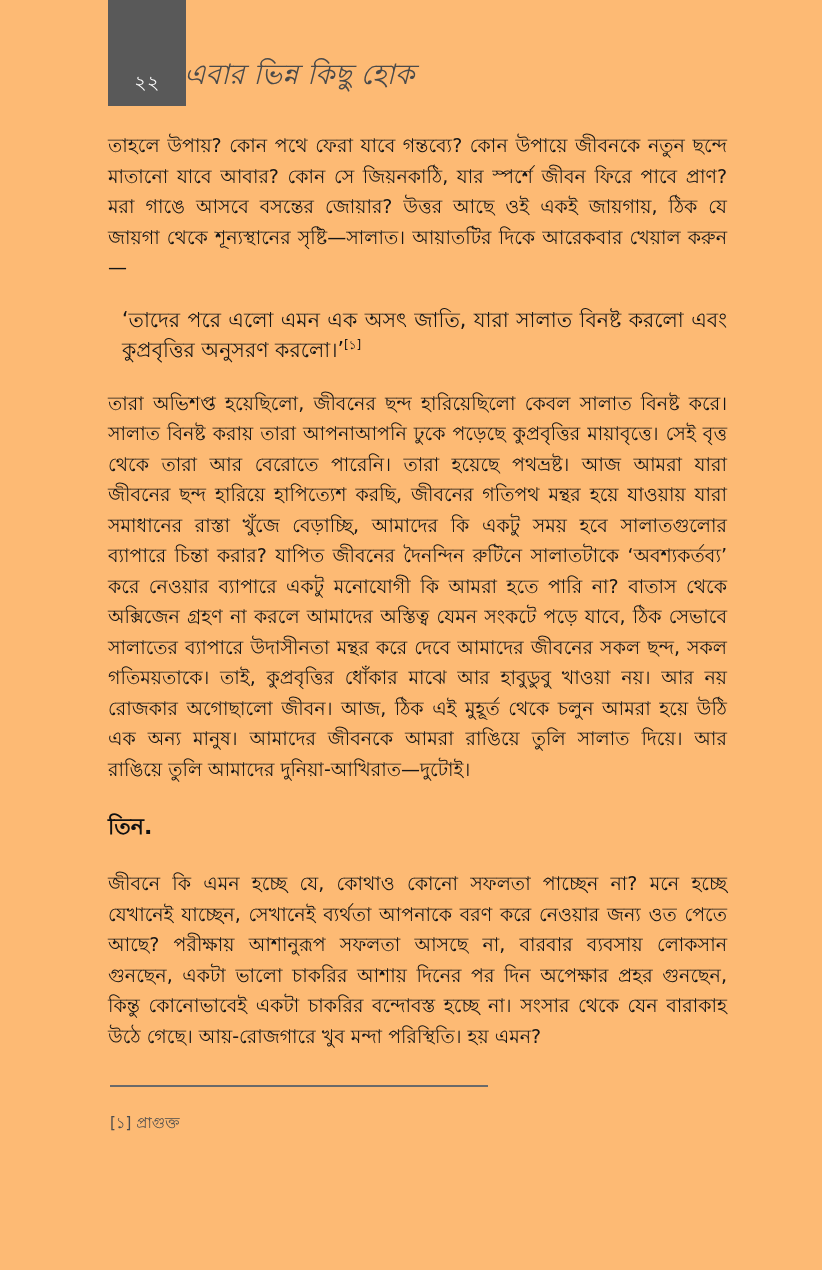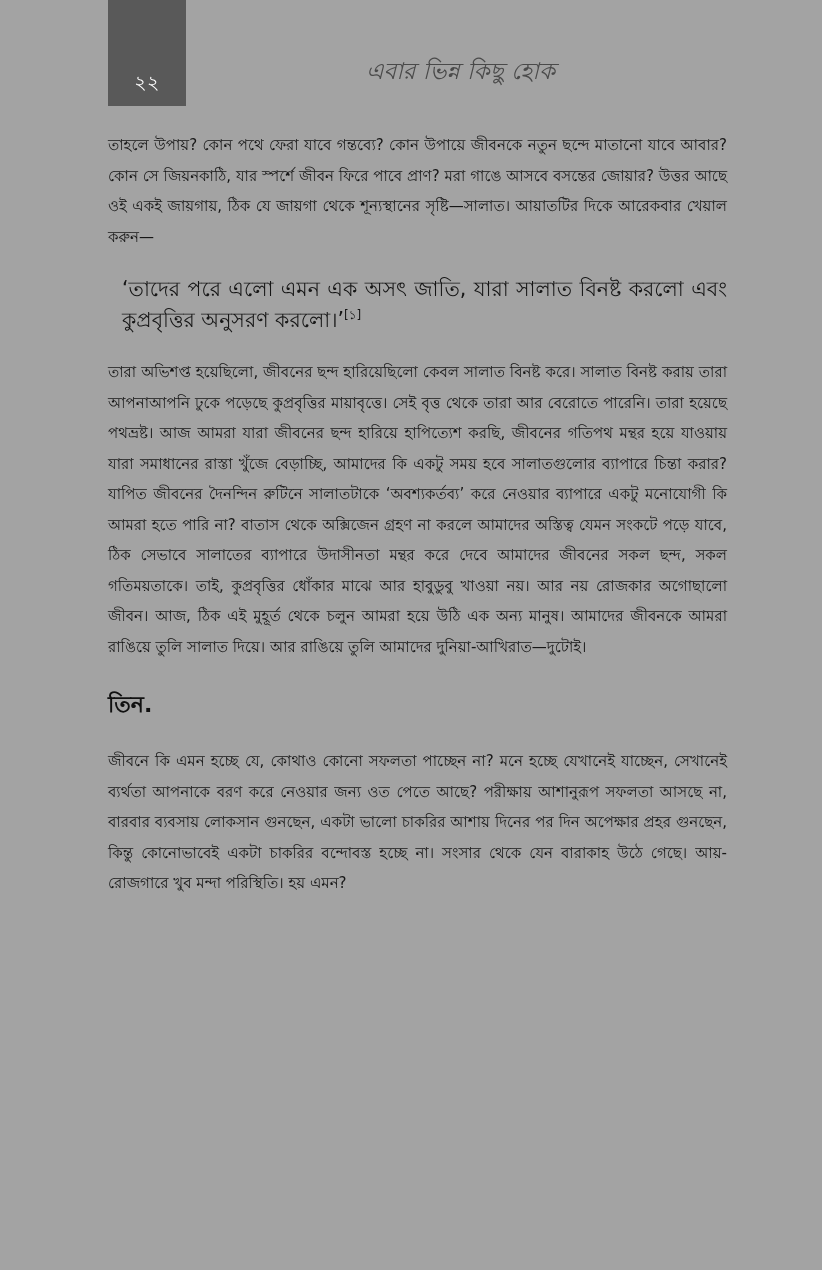--- a/index.html
+++ b/index.html
@@ -15,21 +15,21 @@
     font-family: "Liberation Serif", "DejaVu Serif", serif;
     color: #1a1a1a;
     overflow: hidden;
   }
 
   .page {
     position: absolute;
     inset: 0;
     width: 822px;
     height: 1270px;
-    background: #a3a3a3;
+    background: #fdba74;
   }
 
   
   .header {
     position: absolute;
     left: 0;
     top: 0;
     width: 822px;
     height: 110px;
   }
@@ -51,45 +51,45 @@
     text-align: center;
     color: #ffffff;
     font-size: 19px;
     font-family: "DejaVu Sans", "Liberation Sans", sans-serif;
     line-height: 1;
     letter-spacing: 0.5px;
   }
 
   .running-head {
     position: absolute;
-    left: 190px;
+    left: 184px;
     top: 58px;
     width: 541px;
-    text-align: center;
+    text-align: left;
     font-style: italic;
-    font-size: 23px;
+    font-size: 28px;
     color: #4a4a4a;
     font-family: "DejaVu Sans", "Liberation Sans", sans-serif;
     line-height: 1.2;
     white-space: nowrap;
   }
 
   
   .body-col {
     position: absolute;
     left: 108px;
     top: 130px;
     width: 619px;
   }
 
   p.para {
     margin: 0 0 0 0;
     text-align: justify;
     text-justify: inter-word;
-    font-size: 15px;
+    font-size: 19px;
     line-height: 30.5px;
     font-family: "DejaVu Sans", "Liberation Sans", sans-serif;
     color: #161616;
     hyphens: none;
   }
 
   p.para.spaced-below {
     margin-bottom: 22px;
   }
 
@@ -161,14 +161,18 @@
     </p>
 
     <p class="para">তারা অভিশপ্ত হয়েছিলো, জীবনের ছন্দ হারিয়েছিলো কেবল সালাত বিনষ্ট করে। সালাত বিনষ্ট করায় তারা আপনাআপনি ঢুকে পড়েছে কুপ্রবৃত্তির মায়াবৃত্তে। সেই বৃত্ত থেকে তারা আর বেরোতে পারেনি। তারা হয়েছে পথভ্রষ্ট। আজ আমরা যারা জীবনের ছন্দ হারিয়ে হাপিত্যেশ করছি, জীবনের গতিপথ মন্থর হয়ে যাওয়ায় যারা সমাধানের রাস্তা খুঁজে বেড়াচ্ছি, আমাদের কি একটু সময় হবে সালাতগুলোর ব্যাপারে চিন্তা করার? যাপিত জীবনের দৈনন্দিন রুটিনে সালাতটাকে ‘অবশ্যকর্তব্য’ করে নেওয়ার ব্যাপারে একটু মনোযোগী কি আমরা হতে পারি না? বাতাস থেকে অক্সিজেন গ্রহণ না করলে আমাদের অস্তিত্ব যেমন সংকটে পড়ে যাবে, ঠিক সেভাবে সালাতের ব্যাপারে উদাসীনতা মন্থর করে দেবে আমাদের জীবনের সকল ছন্দ, সকল গতিময়তাকে। তাই, কুপ্রবৃত্তির ধোঁকার মাঝে আর হাবুডুবু খাওয়া নয়। আর নয় রোজকার অগোছালো জীবন। আজ, ঠিক এই মুহূর্ত থেকে চলুন আমরা হয়ে উঠি এক অন্য মানুষ। আমাদের জীবনকে আমরা রাঙিয়ে তুলি সালাত দিয়ে। আর রাঙিয়ে তুলি আমাদের দুনিয়া-আখিরাত—দুটোই।</p>
 
     <h2 class="section-heading">তিন.</h2>
 
     <p class="para">জীবনে কি এমন হচ্ছে যে, কোথাও কোনো সফলতা পাচ্ছেন না? মনে হচ্ছে যেখানেই যাচ্ছেন, সেখানেই ব্যর্থতা আপনাকে বরণ করে নেওয়ার জন্য ওত পেতে আছে? পরীক্ষায় আশানুরূপ সফলতা আসছে না, বারবার ব্যবসায় লোকসান গুনছেন, একটা ভালো চাকরির আশায় দিনের পর দিন অপেক্ষার প্রহর গুনছেন, কিন্তু কোনোভাবেই একটা চাকরির বন্দোবস্ত হচ্ছে না। সংসার থেকে যেন বারাকাহ উঠে গেছে। আয়-রোজগারে খুব মন্দা পরিস্থিতি। হয় এমন?</p>
 
   </div>
 
+  <div class="footnote-area">
+    <div class="footnote-rule"></div>
+    <div class="footnote-text">[১] প্রাগুক্ত</div>
+  </div>
 
 </div>
 
 </body></html>

